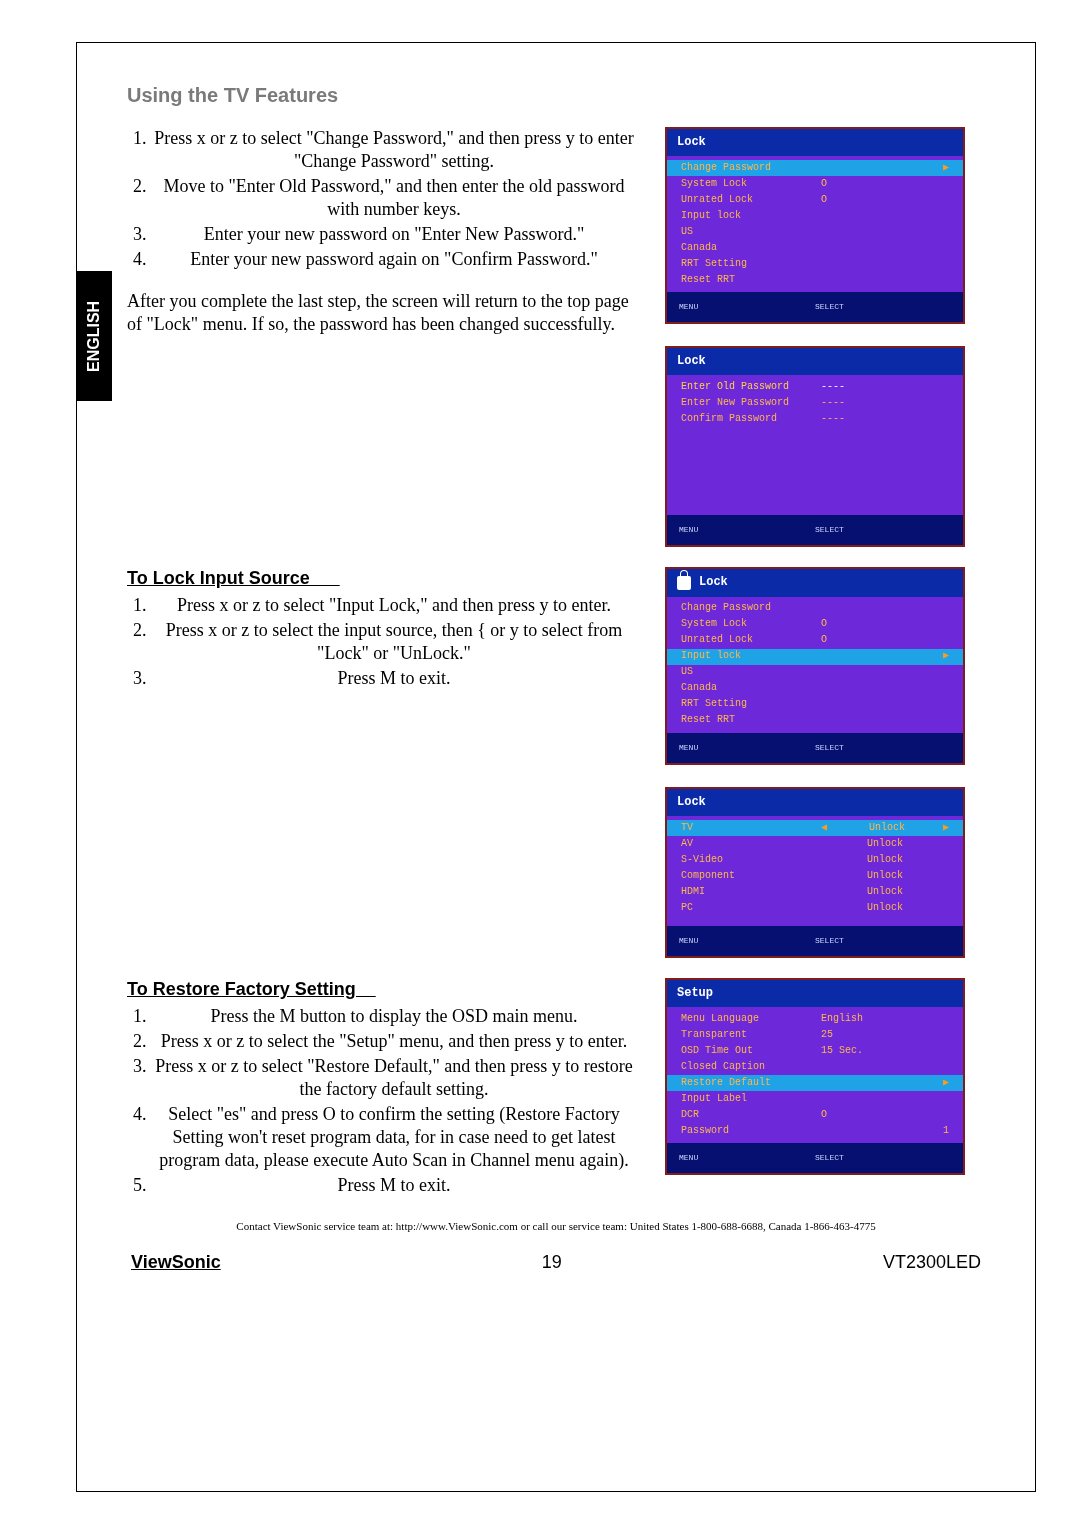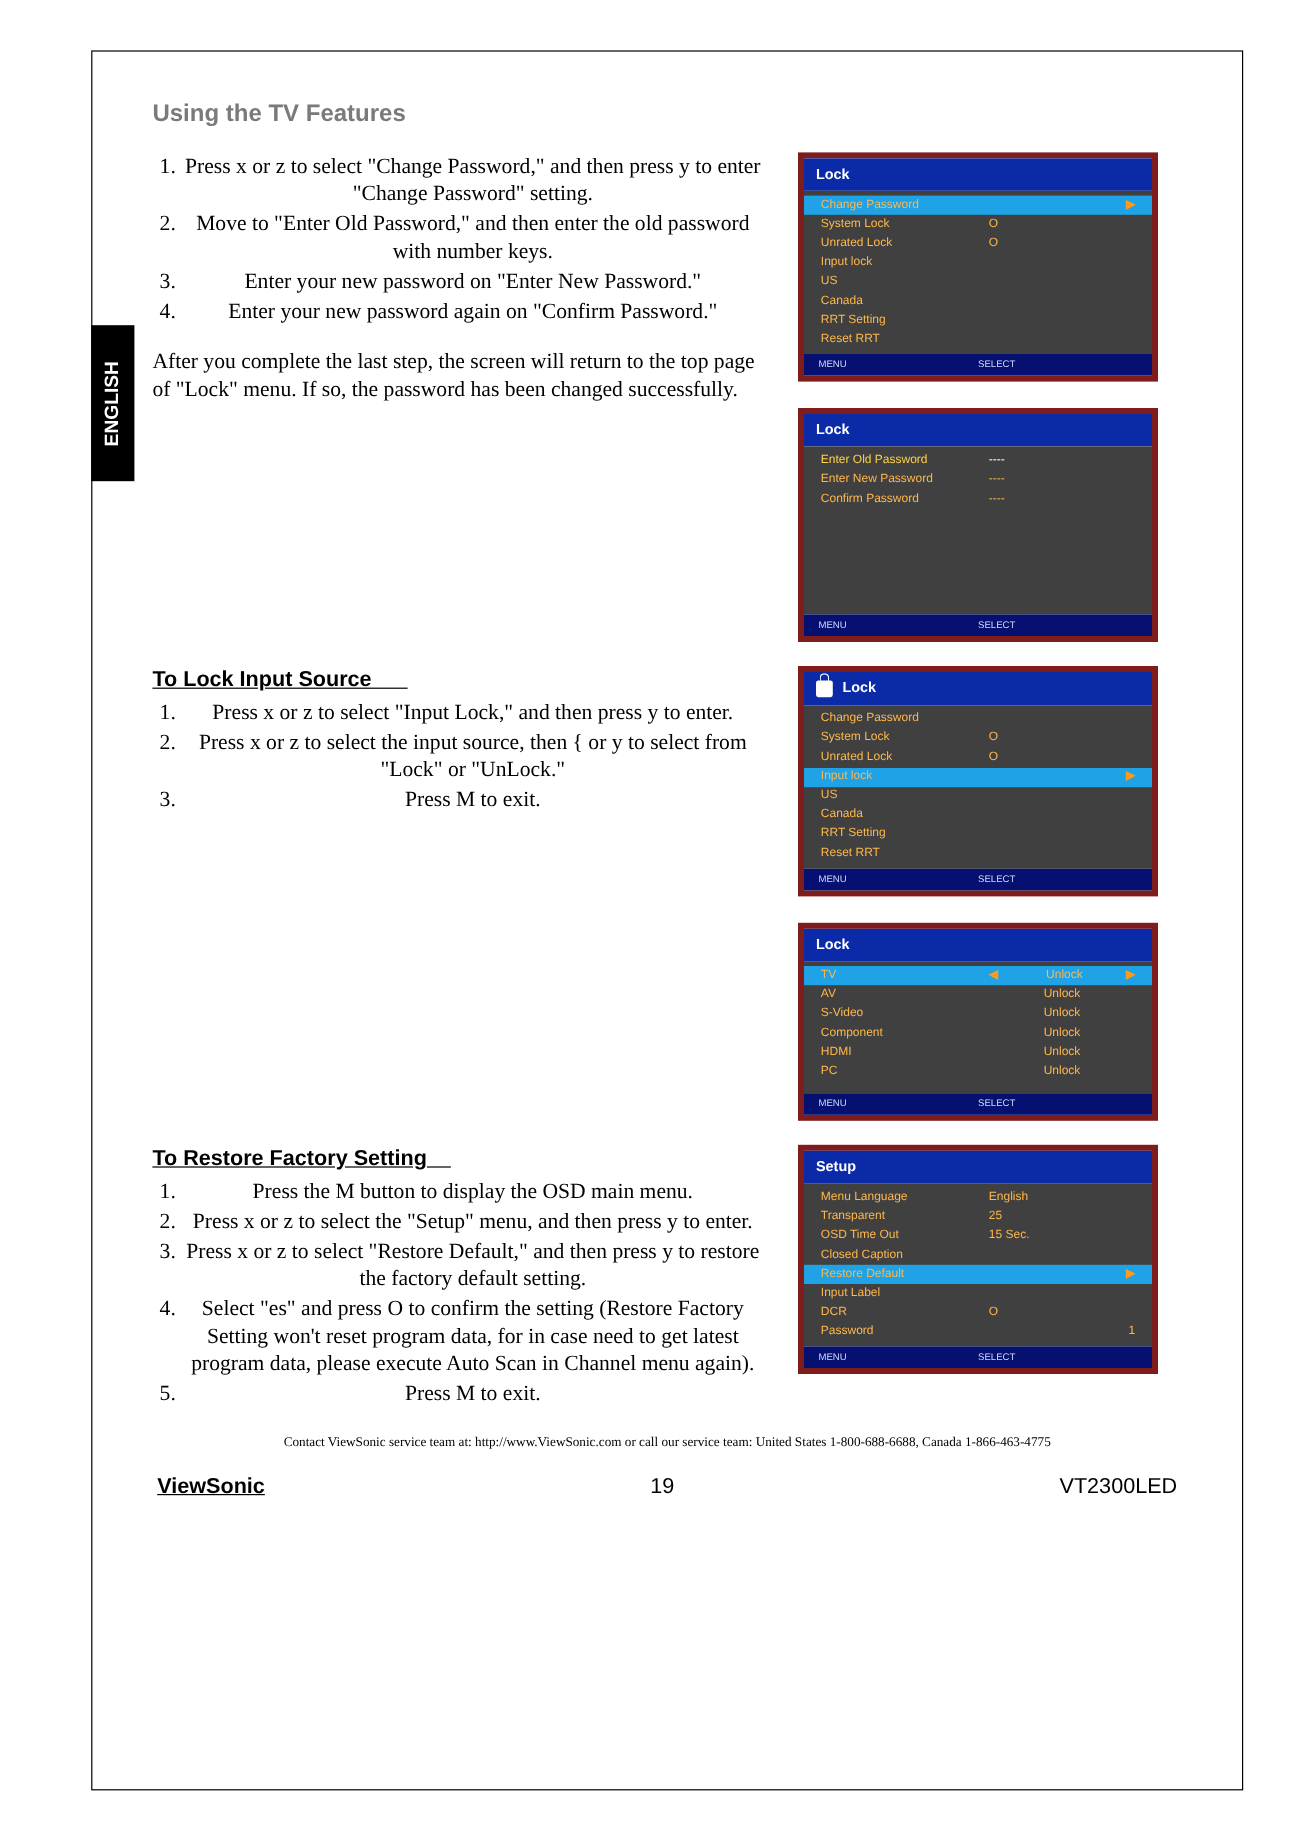--- a/index.html
+++ b/index.html
@@ -65,36 +65,36 @@
   }
   .textcol { width: 510px; }
   .imgcol  { flex: 1; display: flex; flex-direction: column; gap: 22px; }
   ol.steps { margin: 0; padding-left: 24px; text-align: center; }
   ol.steps li { margin-bottom: 2px; }
   .after { margin-top: 19px; }
 
   
   .osd {
     width: 300px;
-    font-family: Liberation Sans, sans-serif;
+    font-family: Liberation Mono, monospace;
     font-size: 10px;
     color: #fff;
-    border: 5px solid #7f1d1d;
+    border: 2px solid #7f1d1d;
   }
   .osd-title {
     background: #0b2aa8;
     padding: 6px 10px;
     font-size: 12px;
     font-weight: bold;
     display: flex;
     align-items: center;
     gap: 8px;
   }
   .osd-body {
-    background: #404040;
+    background: #6d28d9;
     padding: 4px 0;
     min-height: 110px;
   }
   .osd-row {
     display: flex;
     align-items: center;
     padding: 2px 14px;
     height: 16px;
   }
   .osd-row .lbl { flex: 0 0 140px; color: #ffb74a; white-space: nowrap; overflow: hidden; }
@@ -102,21 +102,21 @@
   .osd-row.sel { background: #1fa2e6; }
   .osd-row.sel .lbl, .osd-row.sel .val { color: #ffb74a; }
   .osd .arrow-r {
     margin-left: auto;
     color: #ff9a1a;
     font-weight: bold;
   }
   .osd .arrow-l { color: #ff9a1a; font-weight: bold; margin-right:4px; }
   .osd-foot {
     background: #061070;
-    height: 18px;
+    height: 30px;
     display: flex;
     align-items: center;
     font-size: 8px;
     padding: 0 12px;
     color: #cfd8ff;
   }
   .osd-foot span:first-child { flex: 0 0 50%; }
   .inputlist .osd-row .val { text-align: center; }
   .lock-icon {
     width: 14px; height: 14px;

